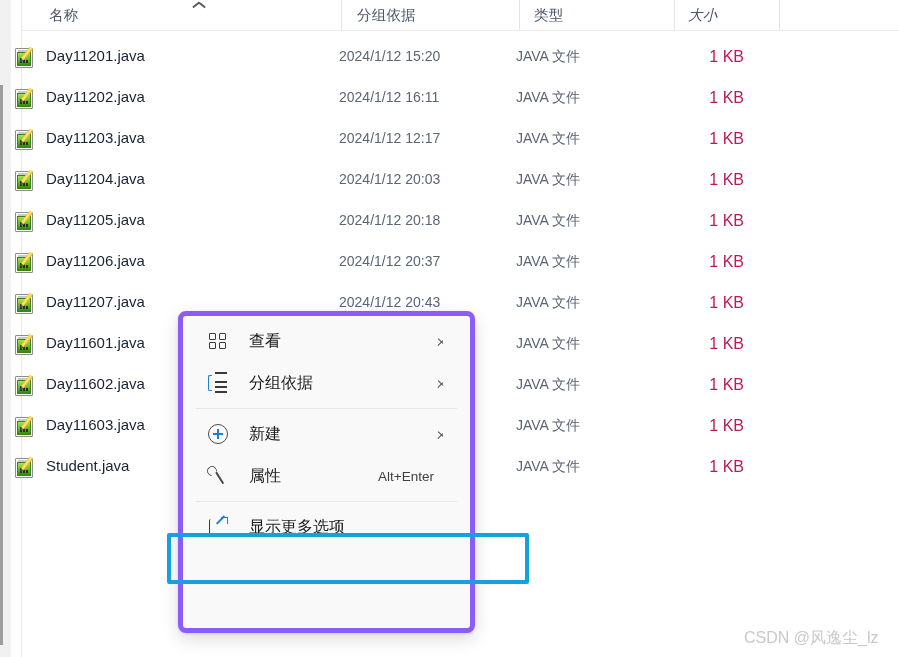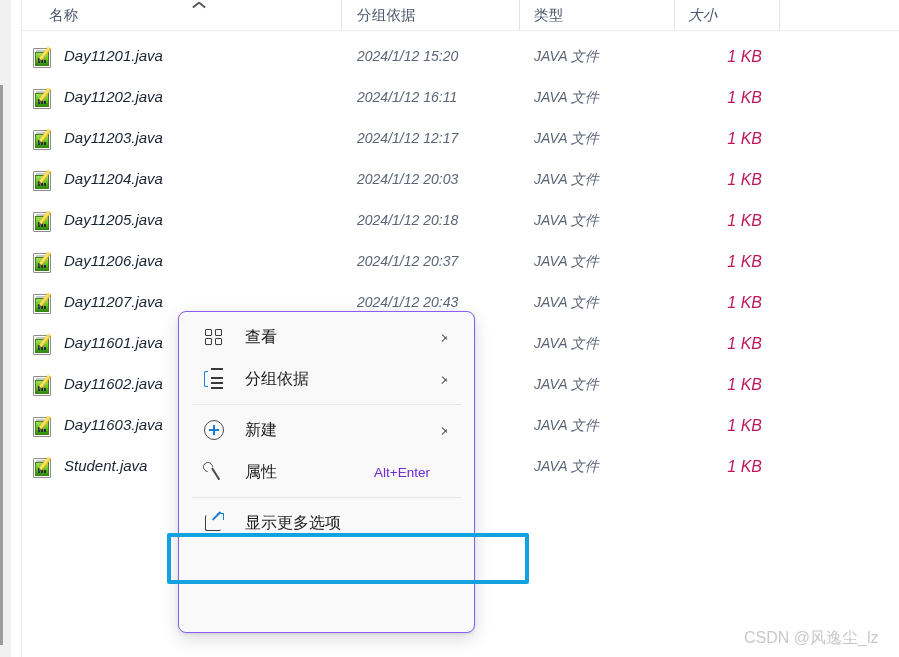--- a/index.html
+++ b/index.html
@@ -80,25 +80,24 @@
     top: 4px;
     width: 8px; height: 2px;
     background: #5a5a5a;
   }
   .sort-chevron::before { left: 0px;  transform: rotate(-38deg); }
   .sort-chevron::after  { left: 6px;  transform: rotate(38deg); }
 
   
   .file-row {
     position: absolute;
-    left: 22px;
+    left: 4px;
     width: 877px;
     height: 41px;
     display: block;
-    font-style: italic;
   }
 
   .ficon {
     position: absolute;
     left: 10px; top: 10px;
     width: 22px; height: 22px;
   }
   
   .ficon .sheet {
     position: absolute;
@@ -180,21 +179,21 @@
     color: #be185d;
     white-space: nowrap;
   }
 
   
   .ctx-menu {
     position: absolute;
     left: 178px; top: 311px;
     width: 297px; height: 322px;
     background: #f9f9f9;
-    border: 1px solid #8b5cf6;
+    border: 5px solid #8b5cf6;
     border-radius: 8px;
     box-shadow: 0 6px 18px rgba(0,0,0,0.14), 0 1px 3px rgba(0,0,0,0.10);
     padding: 4px 0;
     z-index: 30;
   }
   .ctx-item {
     position: relative;
     height: 42px;
     margin: 0 4px;
     border-radius: 5px;
@@ -210,23 +209,23 @@
     flex: 0 0 22px;
   }
   .ctx-label {
     margin-left: 20px;
     font-size: 16px;
     color: #1c1c1c;
     white-space: nowrap;
   }
   .ctx-accel {
     position: absolute;
-    right: 40px;
+    right: 32px;
     font-size: 13.5px;
-    color: #6d28d9;
+    color: #404040;
     white-space: nowrap;
   }
   .ctx-arrow {
     position: absolute;
     right: 20px;
     width: 10px; height: 10px;
   }
   .ctx-arrow::before,
   .ctx-arrow::after {
     content: "";

